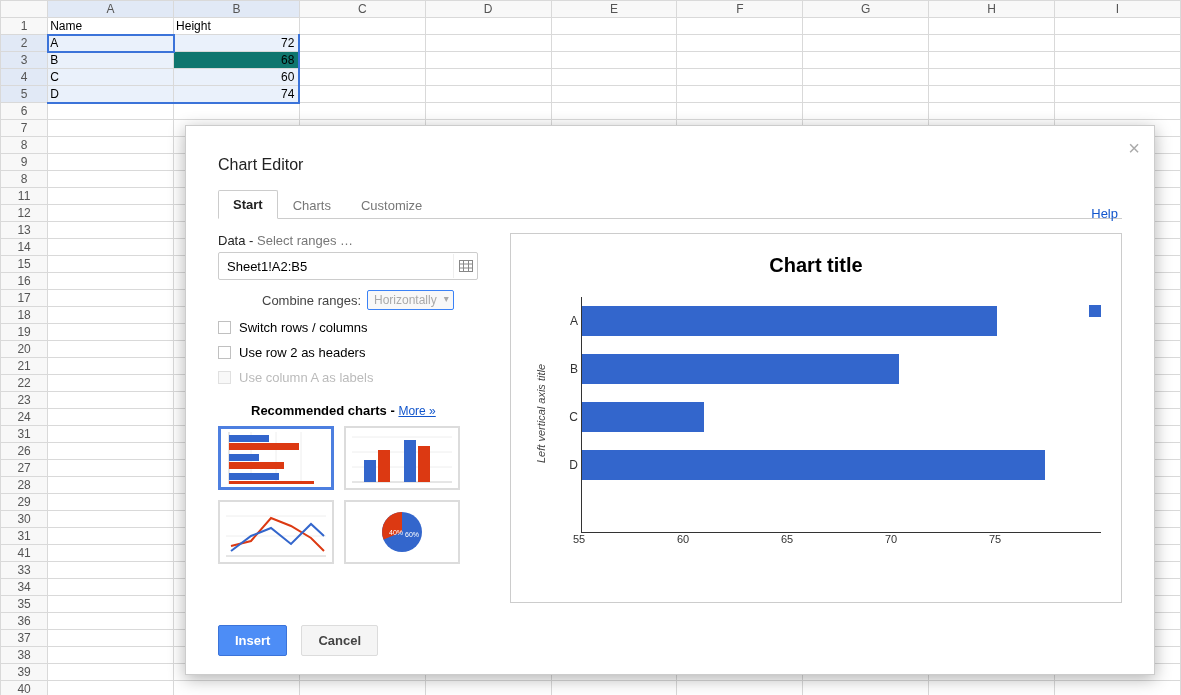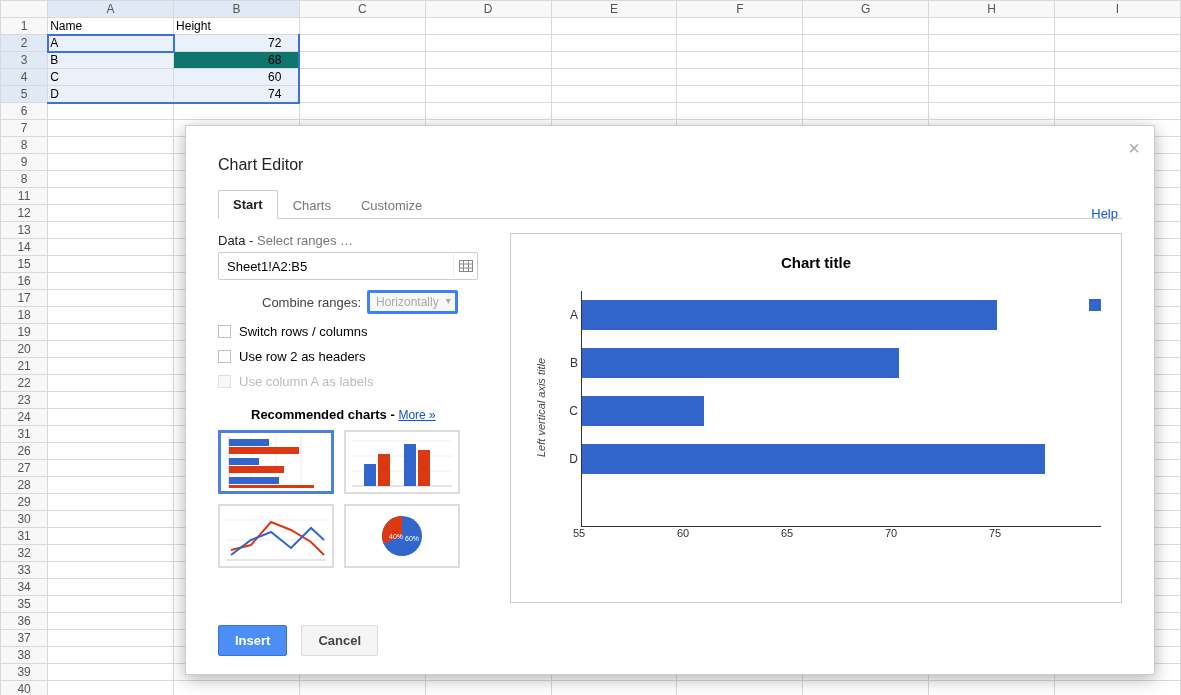--- a/index.html
+++ b/index.html
@@ -8,21 +8,21 @@
 
 .spreadsheet { position: absolute; top: 0; left: 0; width: 1181px; }
 .spreadsheet table { border-collapse: collapse; width: 100%; }
 .spreadsheet th, .spreadsheet td { border: 1px solid #d9d9d9; height: 17px; font-size: 12px; }
 .col-header { background: #f8f8f8; text-align: center; color: #555; font-weight: normal; }
 .row-header { background: #f8f8f8; text-align: center; color: #555; width: 45px; font-weight: normal; }
 .corner { background: #f8f8f8; width: 45px; }
 .col-A, .col-B { width: 120px; }
 .col-other { width: 120px; }
 .cell { padding: 0 2px; text-align: left; }
-.cell.num { text-align: right; padding-right: 17px; }
+.cell.num { text-align: right; padding-right: 4px; }
 .row-header.sel, .col-header.sel { background: #e1e9f6; }
 .active-cell { outline: 2px solid #3b73d9; outline-offset: -1px; position: relative; z-index: 2; }
 .sel-border-b { border-bottom: 2px solid #3b73d9 !important; }
 .sel-border-r { border-right: 2px solid #3b73d9 !important; }
 
 
 .dialog { position: absolute; left: 185px; top: 125px; width: 970px; height: 550px; background: #fff; border: 1px solid rgba(0,0,0,.2); box-shadow: 0 4px 16px rgba(0,0,0,.3); }
 .dialog .close-x { position: absolute; top: 12px; right: 14px; color: #aaa; font-size: 20px; line-height: 1; cursor: pointer; }
 .dialog-title { font-size: 16px; color: #222; padding: 30px 32px 16px 32px; }
 .help-link { position: absolute; top: 80px; right: 36px; color: #1155cc; font-size: 13px; cursor: pointer; }
@@ -38,21 +38,21 @@
 
 .sect-label { font-size: 13px; color: #222; margin-bottom: 4px; }
 .sect-label .light { color: #777; font-weight: normal; }
 
 .data-input-wrap { display: flex; border: 1px solid #ccc; border-radius: 2px; height: 28px; align-items: center; }
 .data-input { flex: 1; border: none; padding: 0 8px; font-size: 13px; outline: none; }
 .grid-picker { width: 24px; height: 24px; border-left: 1px solid #eee; display: flex; align-items: center; justify-content: center; cursor: pointer; }
 .grid-picker svg { width: 14px; height: 12px; }
 
 .combine-row { margin-top: 10px; display: flex; align-items: center; gap: 6px; color: #444; margin-left: 44px; }
-.combo-select { color: #aaa; font-size: 12px; border: 3px solid #3b82f6; background: #f8f8f8; padding: 2px 16px 2px 6px; position: relative; border-radius: 2px; }
+.combo-select { color: #aaa; font-size: 12px; border: 1px solid #3b82f6; background: #f8f8f8; padding: 2px 16px 2px 6px; position: relative; border-radius: 2px; }
 .combo-select::after { content: "▾"; position: absolute; right: 4px; top: 2px; font-size: 10px; }
 
 .chk-row { margin-top: 10px; display: flex; align-items: center; gap: 8px; }
 .chk-row.disabled { color: #bbb; }
 .chk { width: 13px; height: 13px; border: 1px solid #c0c0c0; background: #fff; }
 .chk.disabled { border-color: #e0e0e0; background: #f8f8f8; }
 
 .rec-label { font-weight: bold; font-size: 13px; margin-top: 18px; padding-left: 33px; }
 .rec-label .more { font-weight: normal; color: #1155cc; font-size: 12px; }
 
@@ -60,21 +60,21 @@
 .thumb { width: 116px; height: 64px; border: 2px solid #dcdcdc; padding: 4px; cursor: pointer; position: relative; }
 .thumb.sel { border: 3px solid #4d7fe0; padding: 3px; }
 .thumb-inner { width: 100%; height: 100%; }
 
 .dialog-buttons { position: absolute; bottom: 18px; left: 32px; display: flex; gap: 14px; }
 .btn { padding: 7px 16px; font-size: 13px; border-radius: 2px; cursor: pointer; font-weight: bold; }
 .btn-primary { background: #4d8df6; color: #fff; border: 1px solid #3b73d9; }
 .btn-default { background: #f5f5f5; color: #444; border: 1px solid #dcdcdc; }
 
 
-.chart-title { text-align: center; font-weight: bold; font-size: 15px; margin-bottom: 16px; }
+.chart-title { text-align: center; font-weight: bold; font-size: 20px; margin-bottom: 16px; }
 .chart-body { display: flex; height: 240px; }
 .y-title { writing-mode: vertical-rl; transform: rotate(180deg); font-style: italic; font-size: 11px; color: #444; text-align: center; padding: 0 4px; }
 .plot-area { flex: 1; position: relative; border-left: 1px solid #333; margin-top: 4px; }
 .bar-row { height: 48px; display: flex; align-items: center; }
 .bar-label { position: absolute; left: -18px; font-size: 12px; color: #333; width: 14px; text-align: right; }
 .bar { height: 30px; background: #3366cc; }
 .legend-sq { position: absolute; top: 8px; right: 0; width: 12px; height: 12px; background: #3366cc; }
 .x-axis { display: flex; margin-left: 50px; font-size: 11px; color: #333; }
 .x-tick { flex: 1; text-align: left; position: relative; }
 .x-tick span { position: absolute; left: -8px; }
@@ -466,21 +466,21 @@
           <td class="cell"></td>
           <td class="cell"></td>
           <td class="cell"></td>
           <td class="cell"></td>
           <td class="cell"></td>
           <td class="cell"></td>
           <td class="cell"></td>
           <td class="cell"></td>
         </tr>
         <tr>
-          <th class="row-header">32</th>
+          <th class="row-header">41</th>
           <td class="cell"></td>
           <td class="cell"></td>
           <td class="cell"></td>
           <td class="cell"></td>
           <td class="cell"></td>
           <td class="cell"></td>
           <td class="cell"></td>
           <td class="cell"></td>
           <td class="cell"></td>
         </tr>

